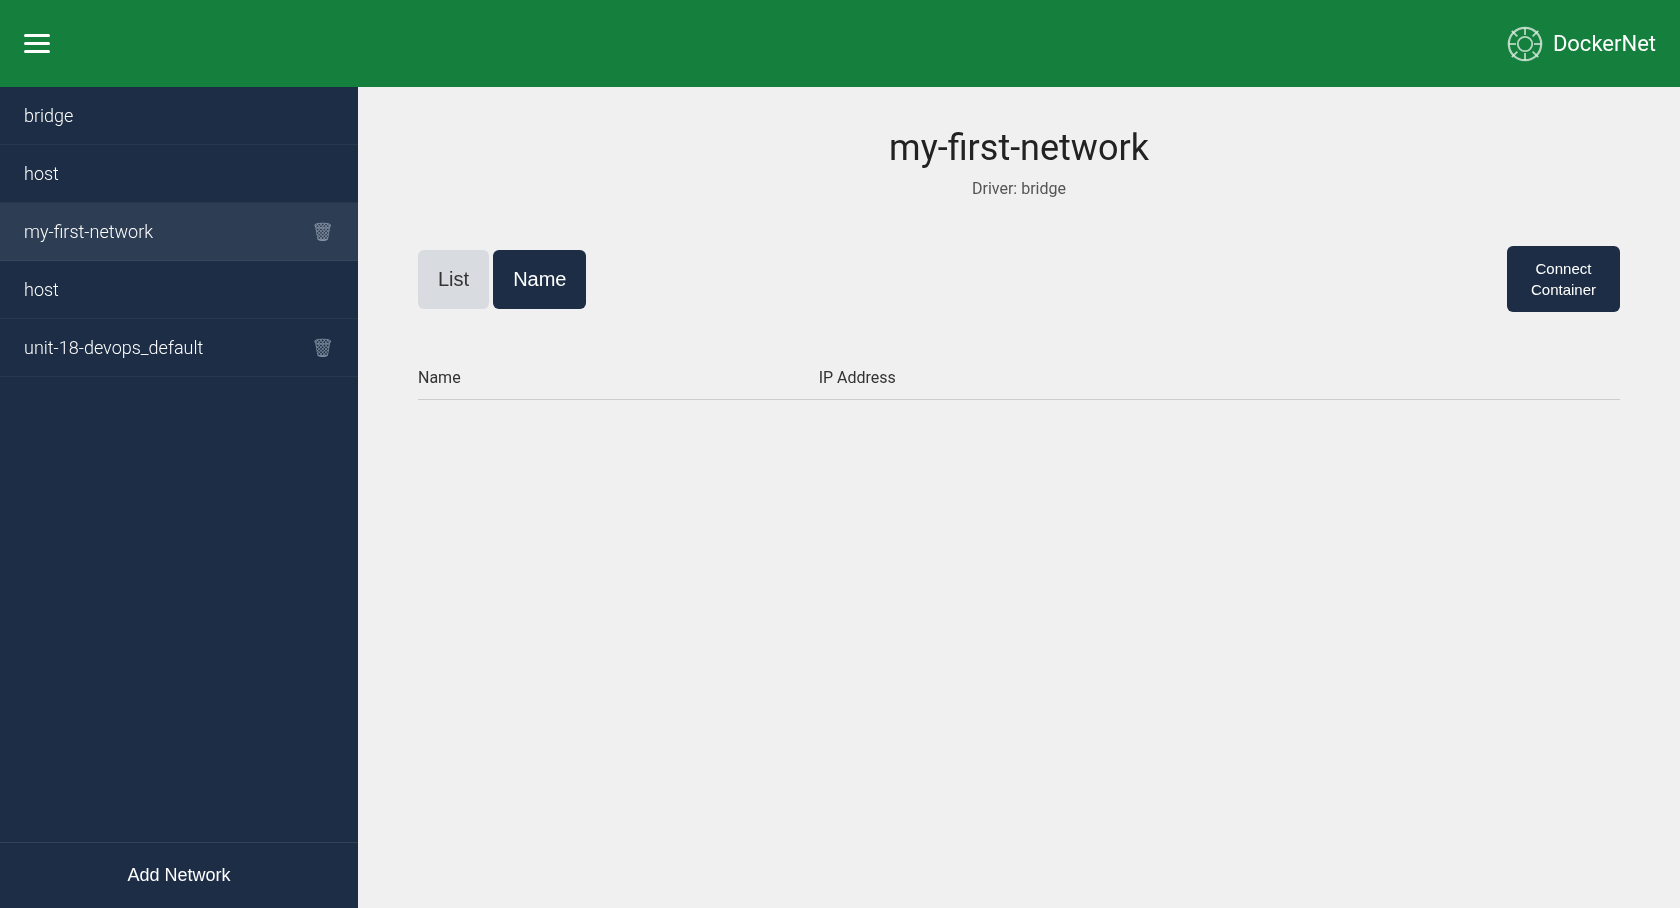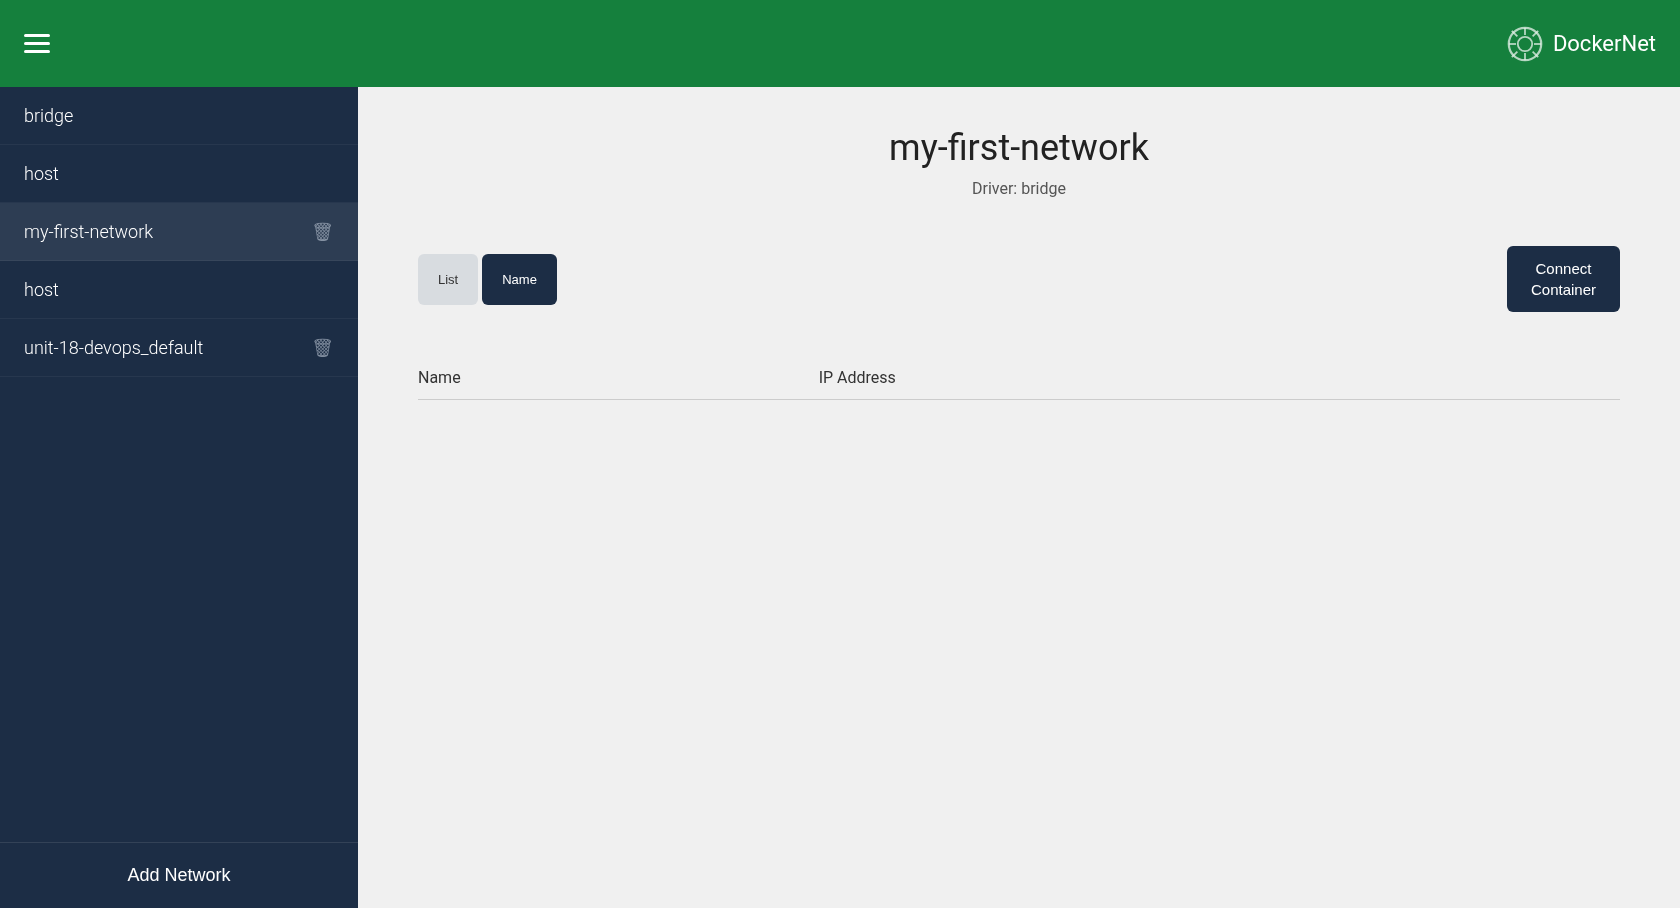--- a/index.html
+++ b/index.html
@@ -149,21 +149,21 @@
       margin-bottom: 24px;
     }
 
     .tab-buttons {
       display: flex;
       gap: 4px;
     }
 
     .tab-btn {
       padding: 18px 20px;
-      font-size: 13px;
+      font-size: 20px;
       border: none;
       border-radius: 6px;
       cursor: pointer;
       font-weight: 400;
     }
 
     .tab-btn.active {
       background-color: #1c2d45;
       color: white;
     }

